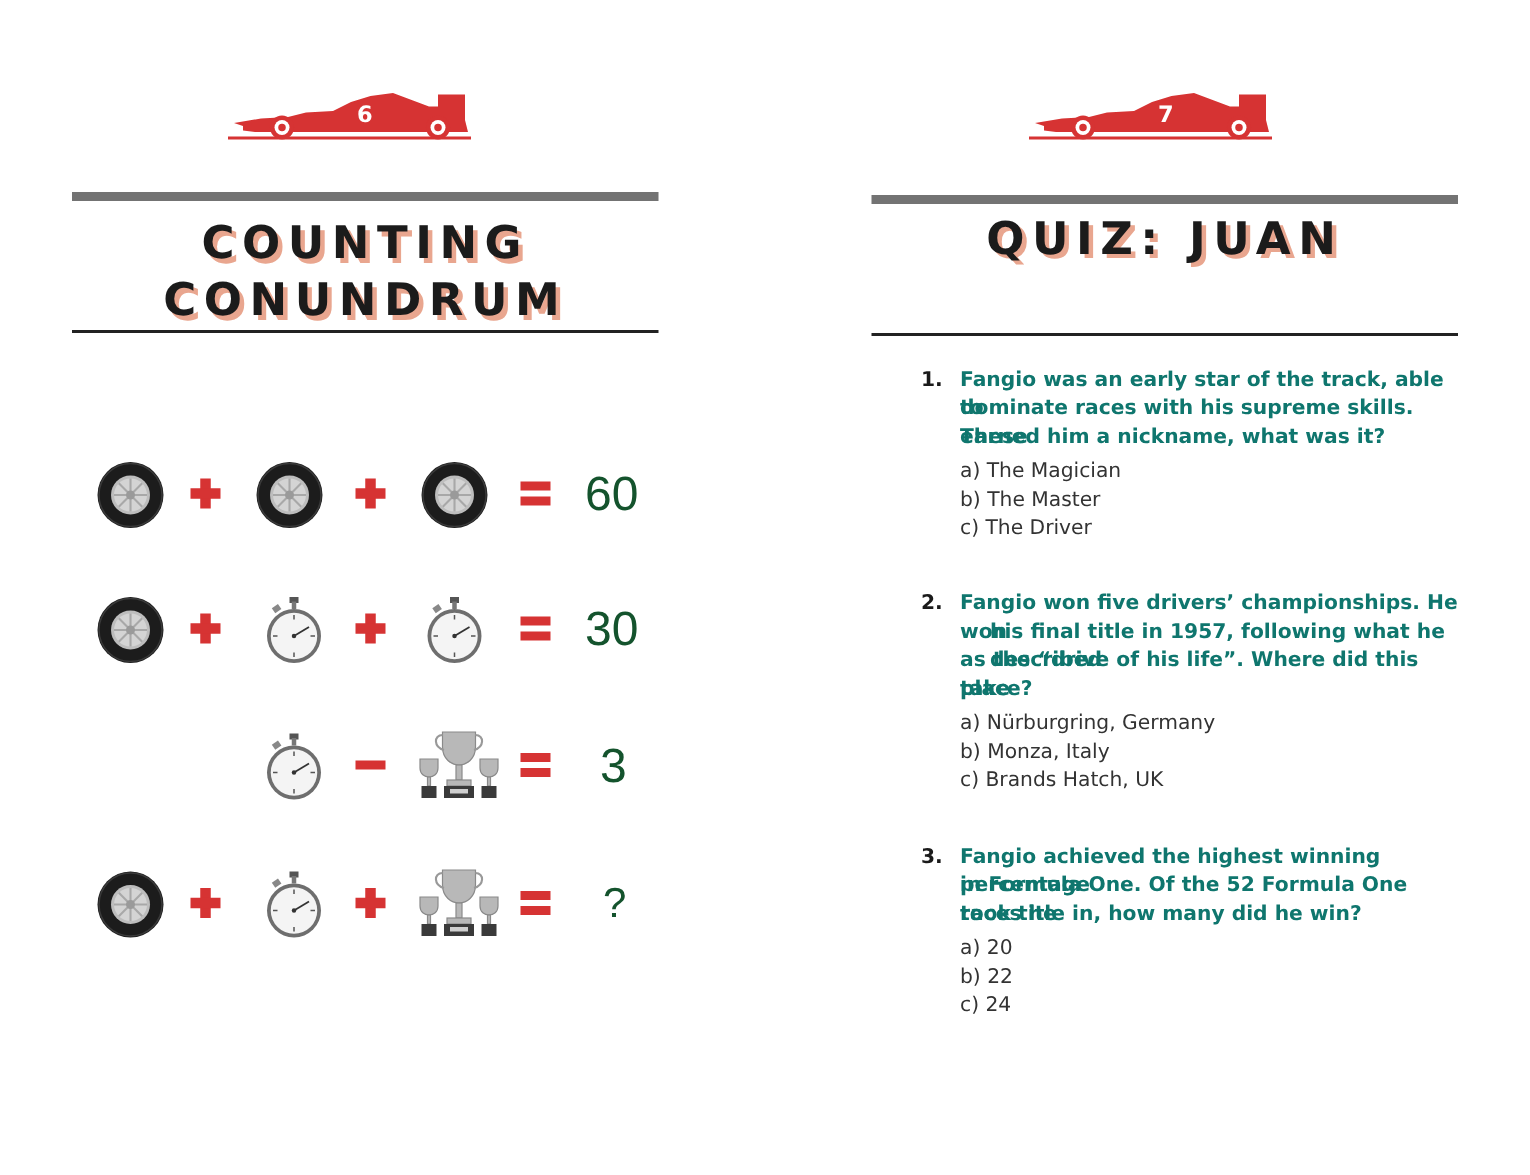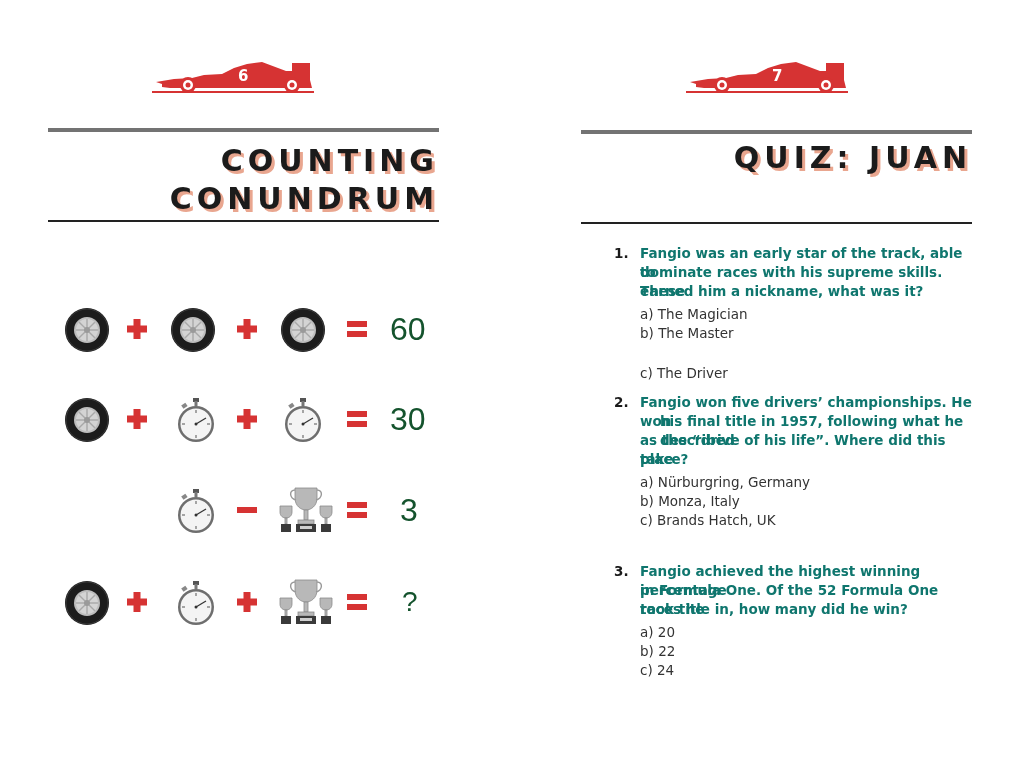--- a/index.html
+++ b/index.html
@@ -7,21 +7,21 @@
   body { position: relative; font-family: "Liberation Sans", sans-serif; color: #1a1a1a; }
 
   .page { position: absolute; top: 0; height: 783px; }
   .page-left { left: 0; width: 510px; }
   .page-right { left: 510px; width: 510px; }
 
   .car { position: absolute; width: 165px; height: 40px; }
   .car svg { width: 100%; height: 100%; display: block; }
   .car-num { position: absolute; top: 9px; font-family: "DejaVu Sans", sans-serif; font-weight: bold; font-size: 15px; color: #ffffff; }
 
-  .title-block { position: absolute; border-top: 4px solid #737373; border-bottom: 2px solid #222; text-align: right; }
+  .title-block { position: absolute; border-top: 6px solid #737373; border-bottom: 2px solid #222; text-align: center; }
   .title-line {
     display: block;
     font-family: "DejaVu Sans", sans-serif;
     font-weight: bold;
     font-size: 30px;
     letter-spacing: 5px;
     color: #1b1b1b;
     text-shadow: 3px 3px 0 #e9a68f;
     line-height: 38px;
   }
@@ -267,21 +267,21 @@
 
   <div class="quiz" style="top:244px; left:104px;">
 
     <div class="q" style="top:0;">
       <span class="q-num">1.</span>
       <span class="q-text" style="top:0;">Fangio was an early star of the track, able to</span>
       <span class="q-text" style="top:19px;">dominate races with his supreme skills. These</span>
       <span class="q-text" style="top:38px;">earned him a nickname, what was it?</span>
       <span class="opt" style="top:61px;">a) The Magician</span>
       <span class="opt" style="top:80px;">b) The Master</span>
-      <span class="opt" style="top:99px;margin-top:21px;">c) The Driver</span>
+      <span class="opt" style="top:99px;">c) The Driver</span>
     </div>
 
     <div class="q" style="top:149px;">
       <span class="q-num">2.</span>
       <span class="q-text" style="top:0;">Fangio won five drivers’ championships. He won</span>
       <span class="q-text" style="top:19px;margin-left:20px;">his final title in 1957, following what he described</span>
       <span class="q-text" style="top:38px;">as the “drive of his life”. Where did this take</span>
       <span class="q-text" style="top:57px;">place?</span>
       <span class="opt" style="top:80px;">a) Nürburgring, Germany</span>
       <span class="opt" style="top:99px;">b) Monza, Italy</span>

